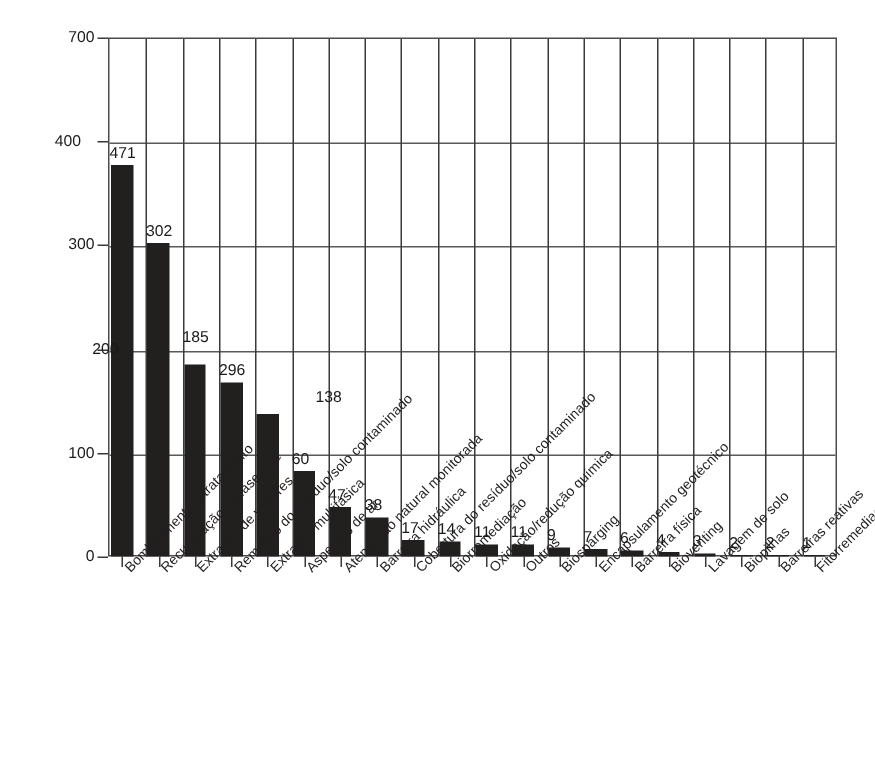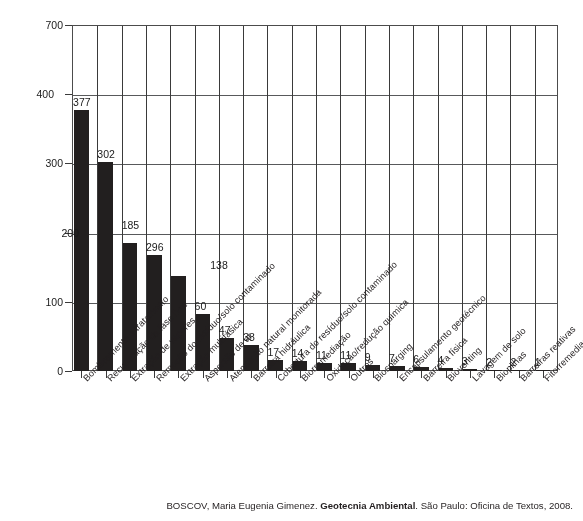--- a/index.html
+++ b/index.html
@@ -120,21 +120,21 @@
       <div class="vgrid" style="left: 315.9px;"></div>
       <div class="vgrid" style="left: 340.2px;"></div>
       <div class="vgrid" style="left: 364.5px;"></div>
       <div class="vgrid" style="left: 388.8px;"></div>
       <div class="vgrid" style="left: 413.1px;"></div>
       <div class="vgrid" style="left: 437.4px;"></div>
       <div class="vgrid" style="left: 461.7px;"></div>
     </div>
   <div id="bars">
       <div class="bar" style="left: 2.0655px; width: 14.58px; height: 260.884px; background: rgb(34, 31, 31);"></div>
-      <div class="bar-value" style="left: 1.0655px; top: 72.116px;">377</div>
+      <div class="bar-value" style="left: 1.0655px; top: 72.116px;">471</div>
       <div class="bar" style="left: 26.3655px; width: 14.58px; height: 208.984px; background: rgb(34, 31, 31);"></div>
       <div class="bar-value" style="left: 25.3655px; top: 124.016px;">302</div>
       <div class="bar" style="left: 50.6655px; width: 14.58px; height: 128.02px; background: rgb(34, 31, 31);"></div>
       <div class="bar-value" style="left: 49.6655px; top: 195px;">185</div>
       <div class="bar" style="left: 74.9655px; width: 14.58px; height: 116.256px; background: rgb(34, 31, 31);"></div>
       <div class="bar-value" style="left: 73.9655px; top: 216.744px;">296</div>
       <div class="bar" style="left: 99.2655px; width: 14.58px; height: 95.496px; background: rgb(34, 31, 31);"></div>
       <div class="bar-value" style="left: 98.2655px; top: 235px; padding-left: 40px;">138</div>
       <div class="bar" style="left: 123.566px; width: 14.58px; height: 56.744px; background: rgb(34, 31, 31);"></div>
       <div class="bar-value" style="left: 122.566px; top: 276.256px;">60</div>
@@ -217,18 +217,14 @@
       <div class="xlabel" style="left: 373.32px; top: 377px;">Biosparging</div>
       <div class="xlabel" style="left: 397.62px; top: 377px;">Encapsulamento geotécnico</div>
       <div class="xlabel" style="left: 421.92px; top: 377px;">Barreira física</div>
       <div class="xlabel" style="left: 446.22px; top: 377px;">Bioventing</div>
       <div class="xlabel" style="left: 470.52px; top: 377px;">Lavagem de solo</div>
       <div class="xlabel" style="left: 494.82px; top: 377px;">Biopilhas</div>
       <div class="xlabel" style="left: 519.12px; top: 377px;">Barreiras reativas</div>
       <div class="xlabel" style="left: 543.42px; top: 377px;">Fitorremediação</div>
     </div>
 
-  <div id="caption">
-    <span>BOSCOV, Maria Eugenia Gimenez.</span>
-    <b>Geotecnia Ambiental</b><span>. São Paulo: Oficina de Textos, 2008.</span>
-  </div>
 
 </div>
 
 </body></html>

